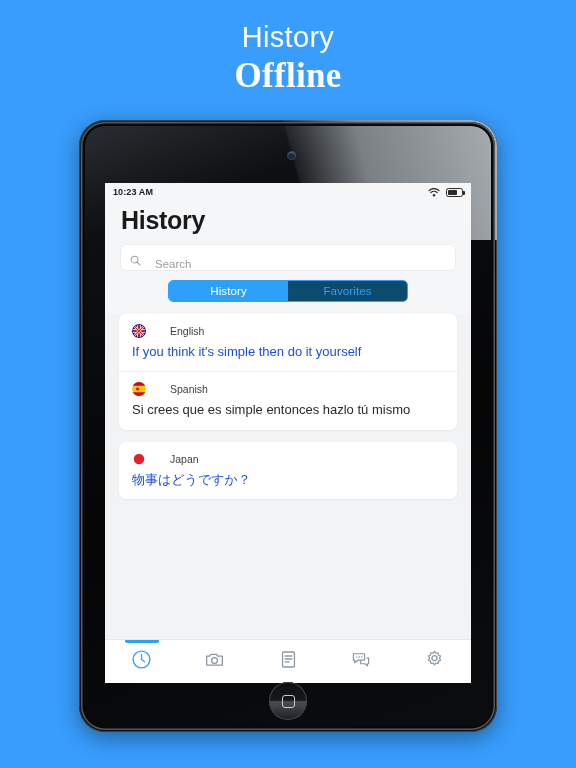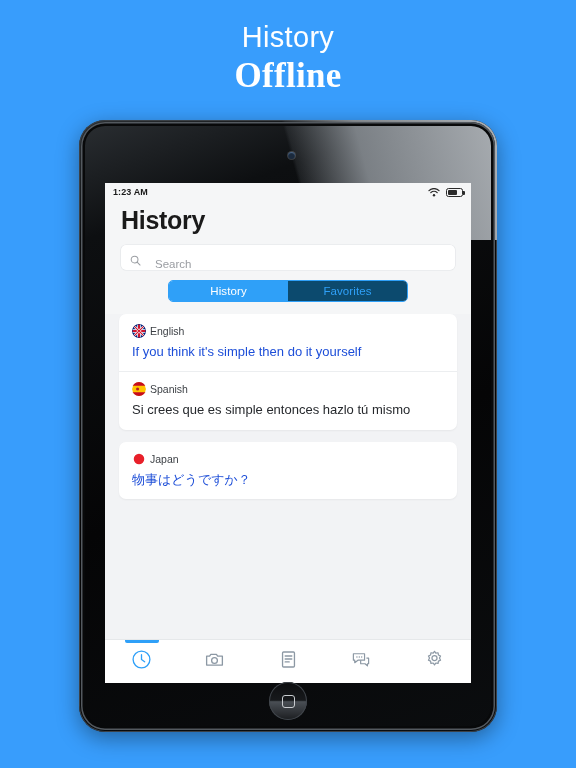--- a/index.html
+++ b/index.html
@@ -102,21 +102,21 @@
   .seg-btn.inactive { background:#0c4a6e; color:#2fa0f8; }
 
   
   .list { background:#f2f3f5; padding:0 14px; }
   .card {
     background:#ffffff; border-radius:7px; margin-bottom:12px; overflow:hidden;
     box-shadow:0 1px 2px rgba(0,0,0,0.05);
   }
   .entry { padding:10px 13px 11px 13px; }
   .entry + .entry { border-top:1px solid #eceef0; }
-  .entry-head { display:flex; align-items:center; gap:4px; margin-bottom:6px; }
+  .entry-head { display:flex; align-items:center; gap:24px; margin-bottom:6px; }
   .lang-name { font-size:10.5px; color:#3b3f44; }
   .entry-text { font-size:13px; line-height:1.25; }
   .entry-text.source { color:#1d4ed8; }
   .entry-text.target { color:#26292d; }
 
   
   .flag { width:14px; height:14px; border-radius:50%; overflow:hidden; position:relative; flex:0 0 auto; }
   .flag svg { display:block; width:14px; height:14px; }
 
   
@@ -140,21 +140,21 @@
 </div>
 
 <div class="device">
   <div class="glare"></div>
   <div class="device-edge"></div>
   <div class="camera-dot"></div>
 
   <div class="screen">
 
     <div class="statusbar">
-      <div class="status-time">1:23 AM</div>
+      <div class="status-time">10:23 AM</div>
       <div class="status-right">
         <span>
           <svg width="12" height="9" viewBox="0 0 12 9">
             <path d="M1 2.6 A7.2 7.2 0 0 1 11 2.6" stroke="#2a2a2a" stroke-width="1.3" fill="none" stroke-linecap="round"></path>
             <path d="M2.8 4.6 A4.6 4.6 0 0 1 9.2 4.6" stroke="#2a2a2a" stroke-width="1.3" fill="none" stroke-linecap="round"></path>
             <circle cx="6" cy="7.3" r="1.2" fill="#2a2a2a"></circle>
           </svg>
         </span>
         <span class="battery">
           <span class="battery-fill"></span>

